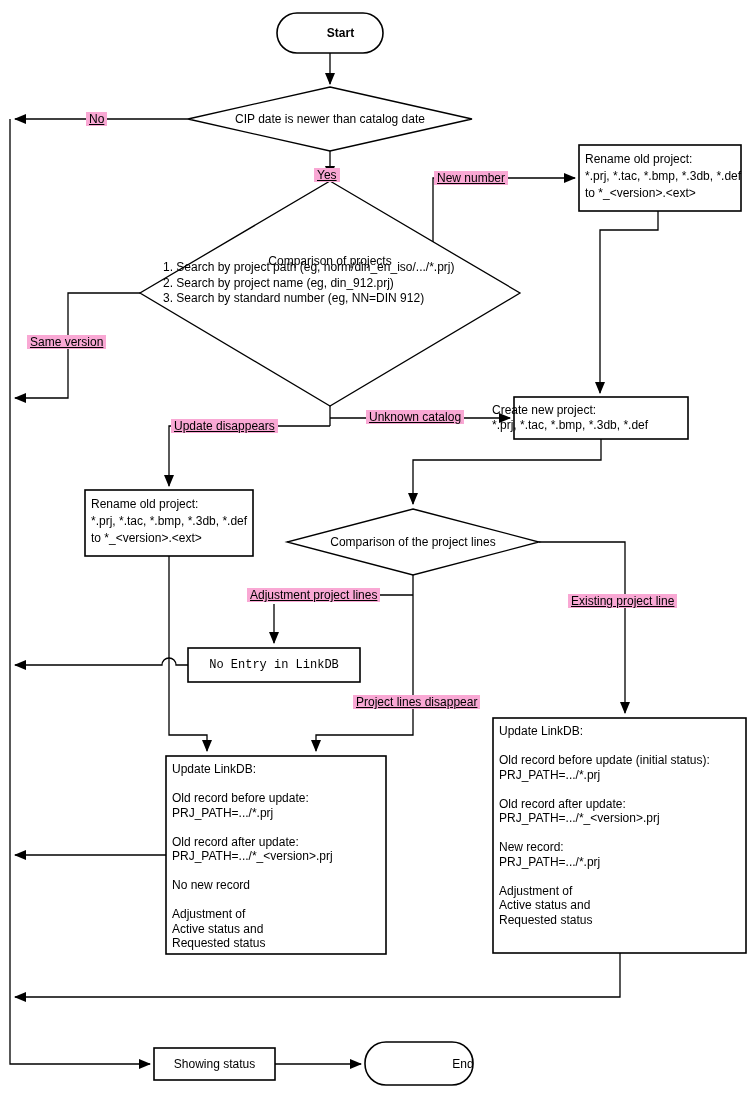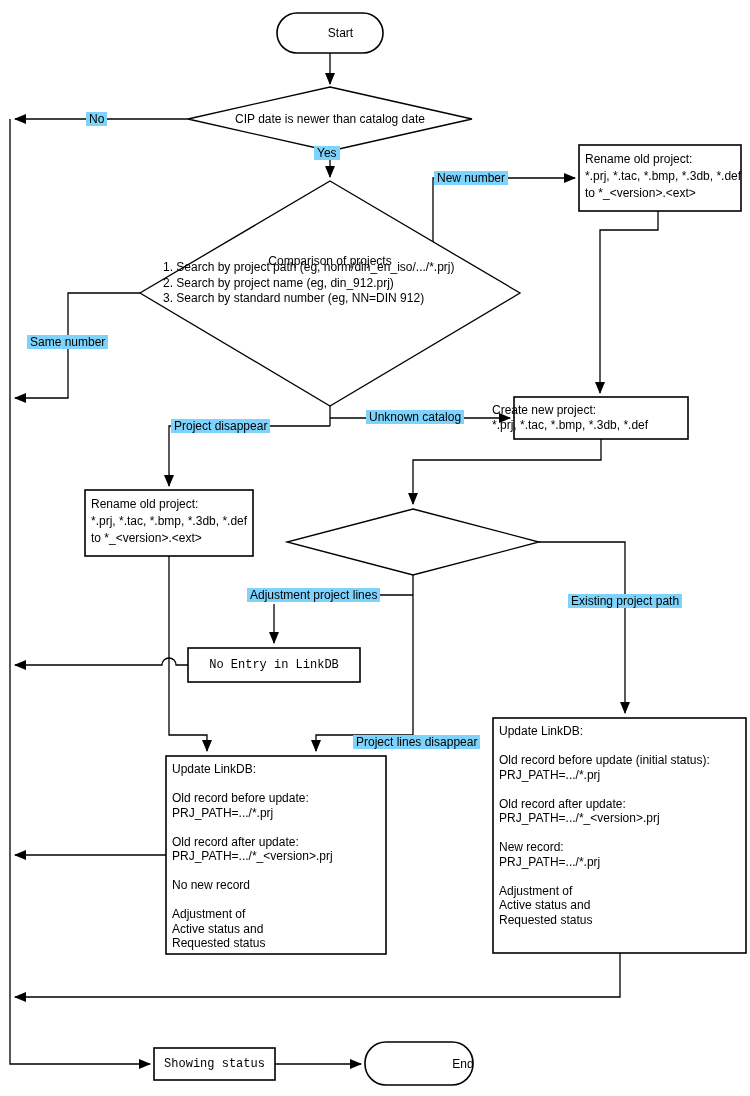--- a/index.html
+++ b/index.html
@@ -4,21 +4,21 @@
 <style>
   html,body{margin:0;padding:0;background:#fff;}
   #canvas{
     position:relative;width:750px;height:1096px;background:#fff;
     font-family:"Liberation Sans",sans-serif;color:#000;overflow:hidden;
   }
   #wires{position:absolute;left:0;top:0;z-index:0;}
   .txt{position:absolute;z-index:1;font-size:12px;line-height:14px;white-space:nowrap;}
   .ctr{text-align:center;}
   .pre{white-space:pre-line;}
-  .lbl{background:#7dd3fc;padding:0 3px;}
+  .lbl{background:#f9a8d4;padding:0 3px;text-decoration:underline;}
 </style>
 </head>
 <body>
 
 <div id="canvas">
 
   <svg id="wires" width="750" height="1096" viewBox="0 0 750 1096">
     <defs>
       <marker id="arr" markerUnits="userSpaceOnUse" markerWidth="12" markerHeight="10" refX="11" refY="5" orient="auto">
         <path d="M0 0 L12 5 L0 10 Z" fill="#000"></path>
@@ -59,40 +59,41 @@
       <rect x="85" y="490" width="168" height="66"></rect>
       <polygon points="413,509 539,542 413,575 287,542" stroke-width="1.3"></polygon>
       <rect x="188" y="648" width="172" height="34"></rect>
       <rect x="166" y="756" width="220" height="198"></rect>
       <rect x="493" y="718" width="253" height="235"></rect>
       <rect x="154" y="1048" width="121" height="32"></rect>
       <rect x="365" y="1042" width="108" height="43" rx="21" ry="21"></rect>
     </g>
   </svg>
 
-  <div class="txt ctr" style="left:277px;top:26px;width:127px;">Start</div>
+  <div class="txt ctr" style="left:277px;top:26px;width:127px;font-weight:bold;">Start</div>
 
   <div class="txt ctr" style="left:140px;top:254px;width:380px;">Comparison of projects</div>
 
   <div class="txt ctr" style="left:190px;top:112px;width:280px;">CIP date is newer than catalog date</div>
   <div class="txt pre" style="left:163px;top:260px;line-height:15.5px;">1. Search by project path (eg, norm/din_en_iso/.../*.prj)
 2. Search by project name (eg, din_912.prj)
 3. Search by standard number (eg, NN=DIN 912)</div>
 
   <div class="txt pre" style="left:585px;top:151px;line-height:17px;">Rename old project:
 *.prj, *.tac, *.bmp, *.3db, *.def
 to *_&lt;version&gt;.&lt;ext&gt;</div>
 
   <div class="txt pre" style="left:492px;top:403px;line-height:15px;">Create new project:
 *.prj, *.tac, *.bmp, *.3db, *.def</div>
 
   <div class="txt pre" style="left:91px;top:496px;line-height:17px;">Rename old project:
 *.prj, *.tac, *.bmp, *.3db, *.def
 to *_&lt;version&gt;.&lt;ext&gt;</div>
 
+  <div class="txt ctr" style="left:287px;top:535px;width:252px;">Comparison of the project lines</div>
 
   <div class="txt ctr" style="left:188px;top:658px;width:172px;font-family:Liberation Mono, monospace;">No Entry in LinkDB</div>
 
   <div class="txt pre" style="left:172px;top:762px;line-height:14.5px;">Update LinkDB:
 
 Old record before update:
 PRJ_PATH=.../*.prj
 
 Old record after update:
 PRJ_PATH=.../*_&lt;version&gt;.prj
@@ -111,27 +112,27 @@
 Old record after update:
 PRJ_PATH=.../*_&lt;version&gt;.prj
 
 New record:
 PRJ_PATH=.../*.prj
 
 Adjustment of
 Active status and
 Requested status</div>
 
-  <div class="txt ctr" style="left:154px;top:1057px;width:121px;font-family:Liberation Mono, monospace;">Showing status</div>
+  <div class="txt ctr" style="left:154px;top:1057px;width:121px;">Showing status</div>
 
   <div class="txt ctr" style="left:365px;top:1057px;width:108px;margin-left:44px;">End</div>
 
   <div class="txt lbl" style="left:86px;top:112px;">No</div>
-  <div class="txt lbl" style="left:314px;top:146px;">Yes</div>
+  <div class="txt lbl" style="left:314px;top:168px;">Yes</div>
   <div class="txt lbl" style="left:434px;top:171px;">New number</div>
-  <div class="txt lbl" style="left:27px;top:335px;">Same number</div>
-  <div class="txt lbl" style="left:171px;top:419px;">Project disappear</div>
+  <div class="txt lbl" style="left:27px;top:335px;">Same version</div>
+  <div class="txt lbl" style="left:171px;top:419px;">Update disappears</div>
   <div class="txt lbl" style="left:366px;top:410px;">Unknown catalog</div>
   <div class="txt lbl" style="left:247px;top:588px;">Adjustment project lines</div>
-  <div class="txt lbl" style="left:568px;top:594px;">Existing project path</div>
-  <div class="txt lbl" style="left:353px;top:695px;margin-top:40px;">Project lines disappear</div>
+  <div class="txt lbl" style="left:568px;top:594px;">Existing project line</div>
+  <div class="txt lbl" style="left:353px;top:695px;">Project lines disappear</div>
 
 </div>
 
 </body></html>

